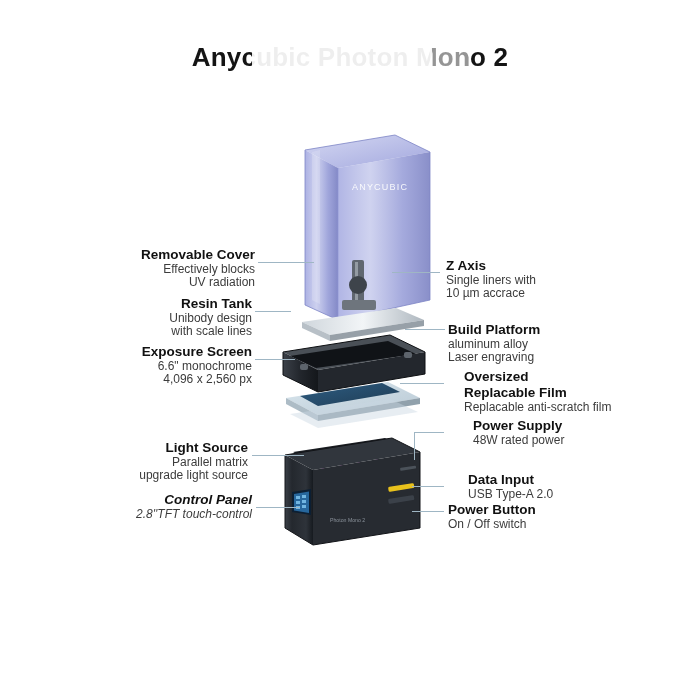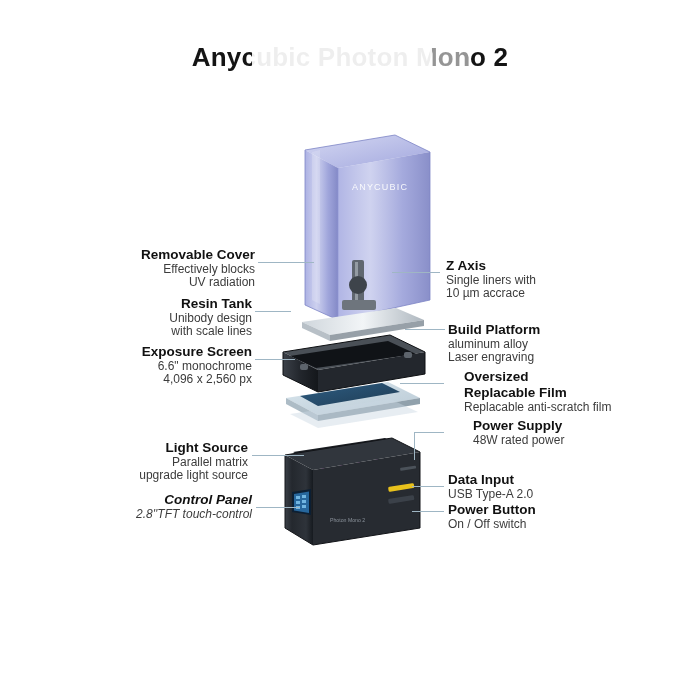--- a/index.html
+++ b/index.html
@@ -288,21 +288,21 @@
     <div class="head">Oversized</div>
     <div class="head">Replacable Film</div>
     <div class="sub">Replacable anti-scratch film</div>
   </div>
 
   <div class="callout right" style="left:448px; top:418px; width:220px;margin-left:25px;">
     <div class="head">Power Supply</div>
     <div class="sub">48W rated power</div>
   </div>
 
-  <div class="callout right" style="left:448px; top:472px; width:220px;">
+  <div class="callout right" style="left:468px; top:472px; width:220px;">
     <div class="head">Data Input</div>
     <div class="sub">USB Type-A 2.0</div>
   </div>
 
   <div class="callout right" style="left:448px; top:502px; width:220px;">
     <div class="head">Power Button</div>
     <div class="sub">On / Off switch</div>
   </div>
 
 </div>

